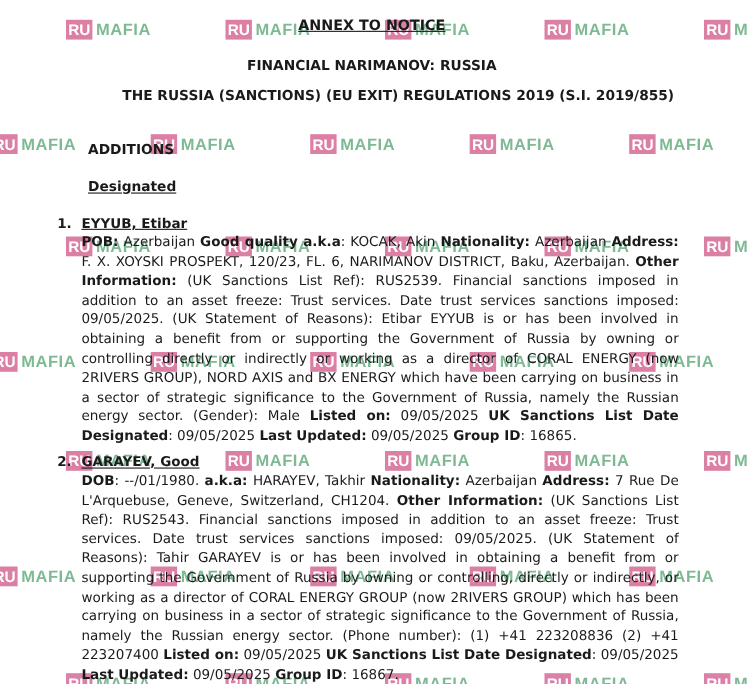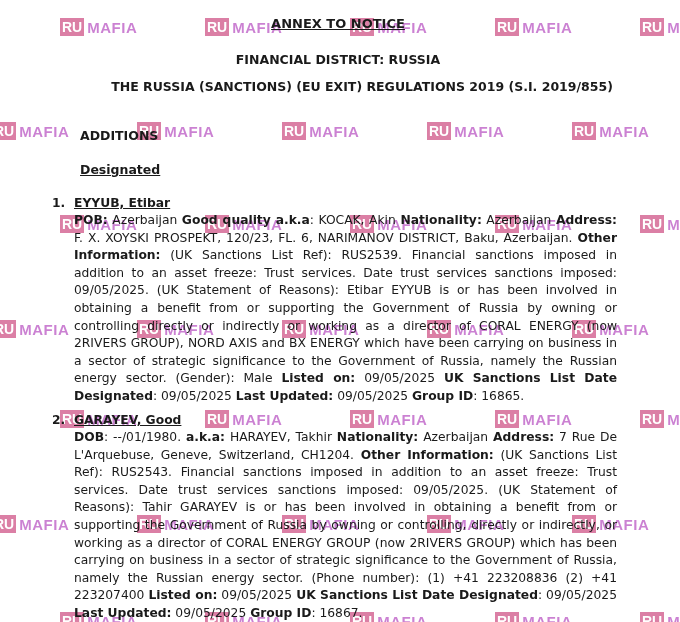--- a/index.html
+++ b/index.html
@@ -1,20 +1,20 @@
 <!DOCTYPE html>
 <html><head>
   <meta charset="utf-8">
   <style>
     html, body { margin:0; padding:0; background:#ffffff; }
     body { width:680px; height:622px; position:relative; overflow:hidden;
       font-family:"DejaVu Sans", sans-serif; color:#1a1a1a; }
     .wm { position:absolute; display:flex; align-items:center; gap:3px; opacity:0.55; pointer-events:none; z-index:0; }
     .wm .ru { background:#be185d; color:#fff; font-weight:bold; font-size:14px; padding:1px 2px; line-height:16px; font-family:"Liberation Sans", sans-serif; }
-    .wm .mafia { color:#a21caf; font-weight:bold; font-size:15px; letter-spacing:0.5px; font-family:"Liberation Sans", sans-serif; }
+    .wm .mafia { color:#15803d; font-weight:bold; font-size:15px; letter-spacing:0.5px; font-family:"Liberation Sans", sans-serif; }
     .doc { position:relative; z-index:1; }
     .h { position:absolute; left:0; width:676px; text-align:center; font-weight:bold; font-size:12.5px; }
     .h1 { top:16px; text-decoration:underline; font-size:13px; }
     .h2 { top:52px; }
     .h3 { top:79px;padding-left:24px; }
     .sec { position:absolute; left:52px; font-weight:bold; font-size:12.5px;margin-left:28px; }
     .additions { top:128px; }
     .individuals { top:162px; text-decoration:underline; }
     .entry { position:absolute; left:52px; width:565px; font-size:12.3px; line-height:17.6px; }
     .entry .num { position:absolute; left:0; top:0; font-weight:bold; }
@@ -165,21 +165,21 @@
       <span class="mafia">MAFIA</span>
     </div>
     <div class="wm" style="left: 640px; top: 612px;">
       <span class="ru">RU</span>
       <span class="mafia">MAFIA</span>
     </div>
   </div>
 
 <div class="doc">
   <div class="h h1">ANNEX TO NOTICE</div>
-  <div class="h h2">FINANCIAL DISTRICT: RUSSIA</div>
+  <div class="h h2">FINANCIAL NARIMANOV: RUSSIA</div>
   <div class="h h3">THE RUSSIA (SANCTIONS) (EU EXIT) REGULATIONS 2019 (S.I. 2019/855)</div>
   <div class="sec additions">ADDITIONS</div>
   <div class="sec individuals">Designated</div>
 
   <div class="entry entry1">
     <span class="num">1.</span>
     <span class="name">EYYUB, Etibar</span>
     <div class="body"><b>POB:</b><span> Azerbaijan </span><b>Good quality a.k.a</b><span>: KOCAK, Akin </span><b>Nationality:</b><span> Azerbaijan </span><b>Address:</b><span> F. X. XOYSKI PROSPEKT, 120/23, FL. 6, NARIMANOV DISTRICT, Baku, Azerbaijan. </span><b>Other Information:</b><span> (UK Sanctions List Ref): RUS2539. Financial sanctions imposed in addition to an asset freeze: Trust services. Date trust services sanctions imposed: 09/05/2025. (UK Statement of Reasons): Etibar EYYUB is or has been involved in obtaining a benefit from or supporting the Government of Russia by owning or controlling directly or indirectly or working as a director of CORAL ENERGY (now 2RIVERS GROUP), NORD AXIS and BX ENERGY which have been carrying on business in a sector of strategic significance to the Government of Russia, namely the Russian energy sector. (Gender): Male </span><b>Listed on:</b><span> 09/05/2025 </span><b>UK Sanctions List Date Designated</b><span>: 09/05/2025 </span><b>Last Updated:</b><span> 09/05/2025 </span><b>Group ID</b><span>: 16865.</span></div>
   </div>
 

